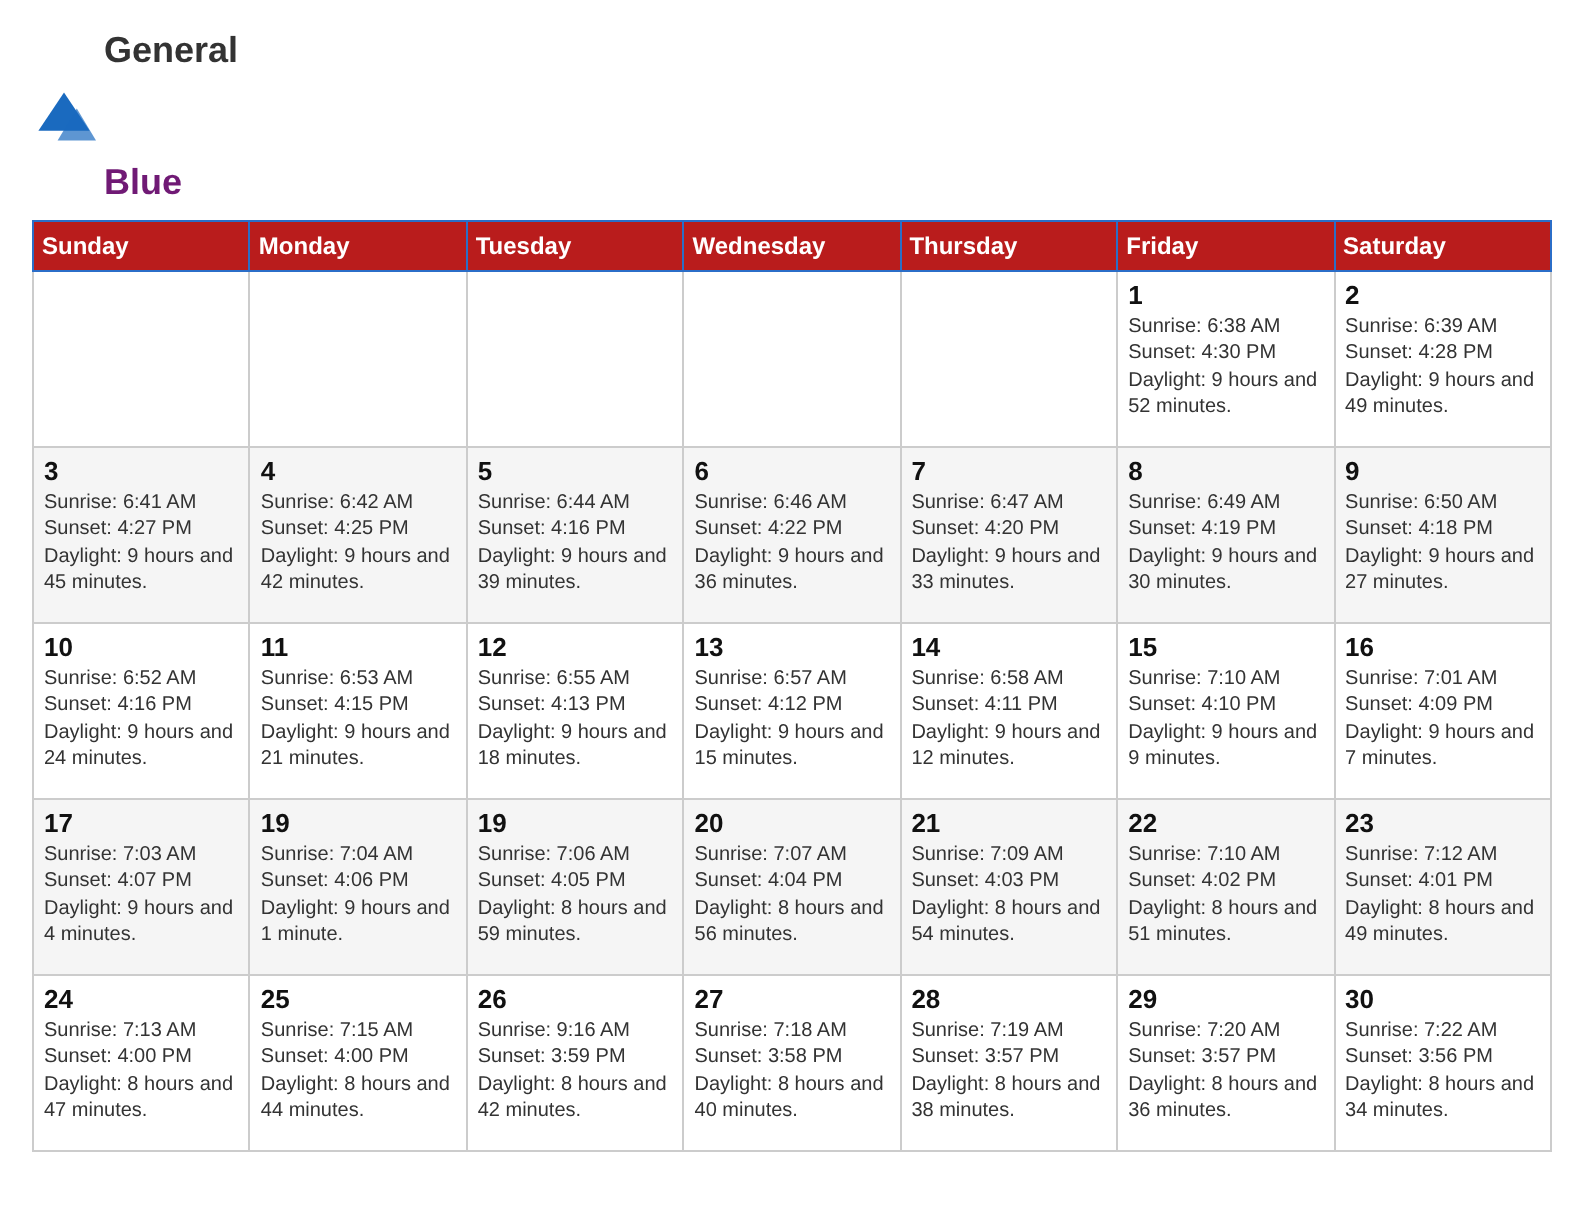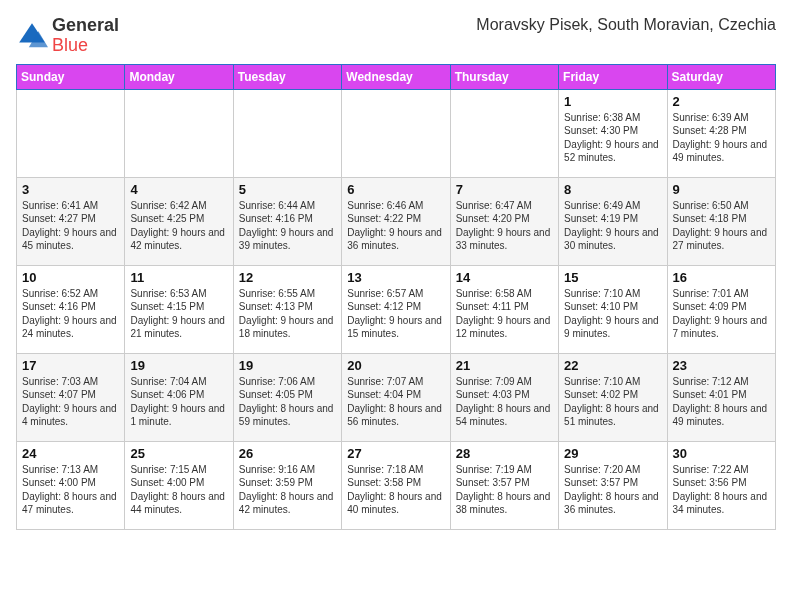--- a/index.html
+++ b/index.html
@@ -17,30 +17,31 @@
       margin-bottom: 8px;
     }
     .logo {
       display: flex;
       align-items: center;
     }
     .logo-text {
       display: flex;
       flex-direction: column;
       line-height: 1.1;
+      gap: 46px;
     }
     .logo-general {
       font-size: 18px;
       font-weight: bold;
       color: #333;
     }
     .logo-blue {
       font-size: 18px;
-      font-weight: normal;
-      color: #ef4444;
+      font-weight: bold;
+      color: #701a75;
     }
     .logo-icon {
       width: 32px;
       height: 32px;
       margin-right: 4px;
     }
     .title-area {
       text-align: right;
     }
     .month-title {
@@ -52,21 +53,21 @@
     .subtitle {
       font-size: 16px;
       color: #333;
     }
     table {
       width: 100%;
       border-collapse: collapse;
       table-layout: fixed;
     }
     thead tr th {
-      background-color: #d946ef;
+      background-color: #b91c1c;
       color: #fff;
       font-size: 12px;
       font-weight: bold;
       padding: 5px 4px;
       text-align: left;
       border: 1px solid #2b6ec8;
     }
     tbody tr td {
       border: 1px solid #ccc;
       vertical-align: top;
@@ -103,21 +104,20 @@
     <svg class="logo-icon" viewBox="0 0 40 40">
       <polygon points="20,4 36,28 4,28" fill="#1a6abf"></polygon>
       <polygon points="28,14 40,34 16,34" fill="#1a6abf" opacity="0.7"></polygon>
     </svg>
     <div class="logo-text">
       <span class="logo-general">General</span>
       <span class="logo-blue">Blue</span>
     </div>
   </div>
   <div class="title-area">
-    <div class="subtitle">Moravsky Pisek, South Moravian, Czechia</div>
   </div>
 </div>
 
 <table>
   <thead>
     <tr>
 
     <th>Sunday</th>
         <th>Monday</th>
         <th>Tuesday</th>

